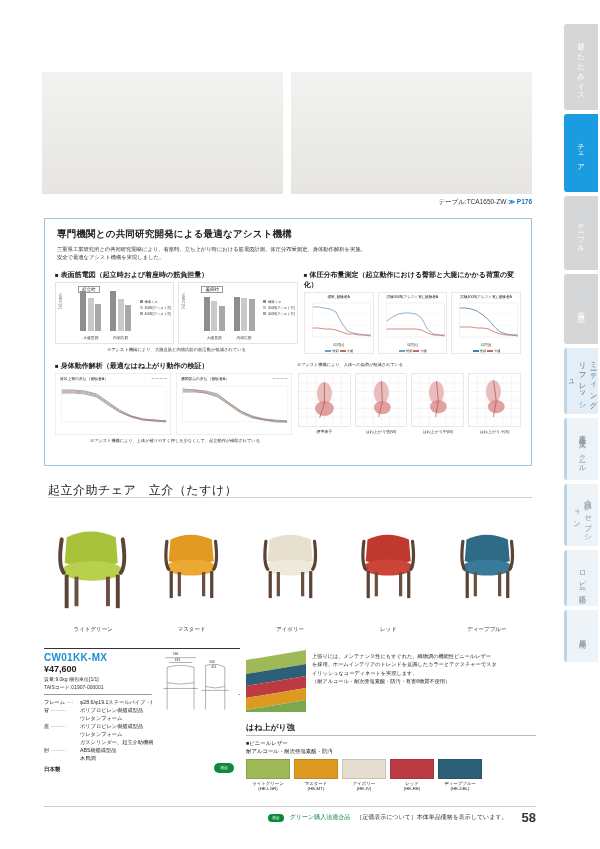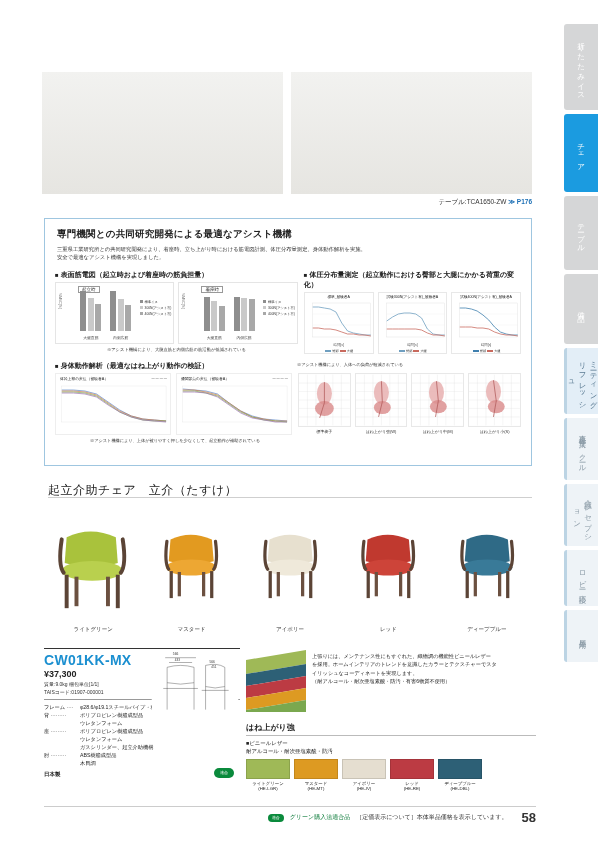--- a/index.html
+++ b/index.html
@@ -104,21 +104,21 @@
   .chairs { position:absolute; left:44px; top:500px; width:492px; height:132px; display:flex; }
   .chaircol { flex:1; position:relative; }
   .chairlabel {
     position:absolute; bottom:-1px; width:100%; text-align:center;
     font-size:5.5px; color:#333;
   }
 
   
   .specs { position:absolute; left:44px; top:648px; width:196px; }
   .modelline { border-top:1px solid #333; padding-top:3px; }
-  .model { color:#1b8fd0; font-size:14px; font-weight:bold; letter-spacing:.3px; }
+  .model { color:#1b8fd0; font-size:10px; font-weight:bold; letter-spacing:.3px; }
   .price { font-size:9px; font-weight:bold; margin-top:1px; }
   .small { font-size:5px; line-height:7.5px; color:#333; margin-top:2px; }
   .matrule { border-top:1px solid #999; margin-top:3px; padding-top:3px; }
   .mat { font-size:5.2px; line-height:8px; color:#222; display:flex; }
   .mat .k { width:36px; flex:none; }
   .madein { font-size:5.5px; font-weight:bold; margin-top:4px; }
 
   .dims { position:absolute; left:150px; top:650px; width:90px; height:75px; }
 
   
@@ -561,21 +561,21 @@
         <rect x="34" y="80" width="3.6" height="27" fill="#6b5040"></rect>
         <rect x="61" y="80" width="3.6" height="27" fill="#6b5040"></rect>
       </svg>
       <div class="chairlabel">ディープブルー</div>
     </div>
   </div>
 
   <div class="specs">
     <div class="modelline">
       <div class="model">CW01KK-MX</div>
-      <div class="price">¥37,300</div>
+      <div class="price">¥47,600</div>
       <div class="small">質量:9.0kg 梱包単位[1/1]</div>
       <div class="small" style="margin-top:0">TAISコード:01907-000001</div>
     </div>
     <div class="matrule">
       <div class="mat">
           <span class="k">フレーム ····</span>
           <span>φ28.6/φ19.1スチールパイプ・粉体塗装</span>
         </div>
       <div class="mat">
           <span class="k">背 ·········</span>

